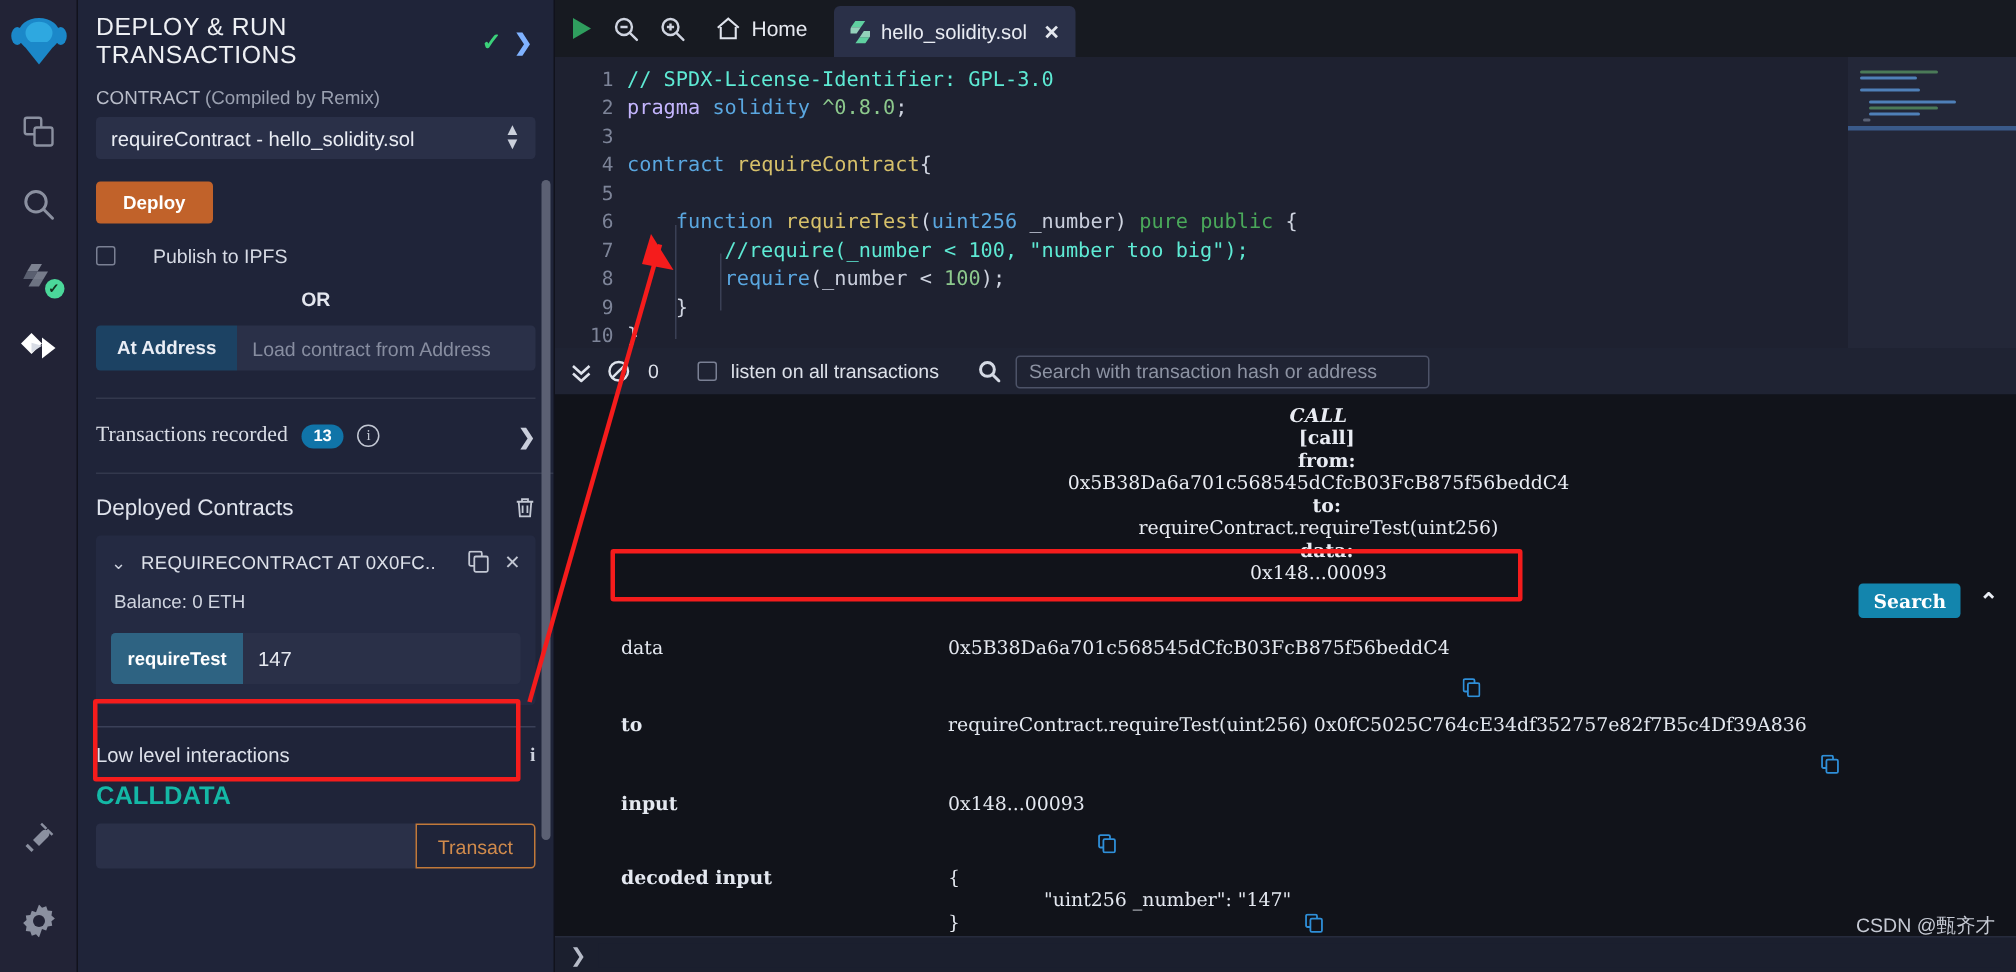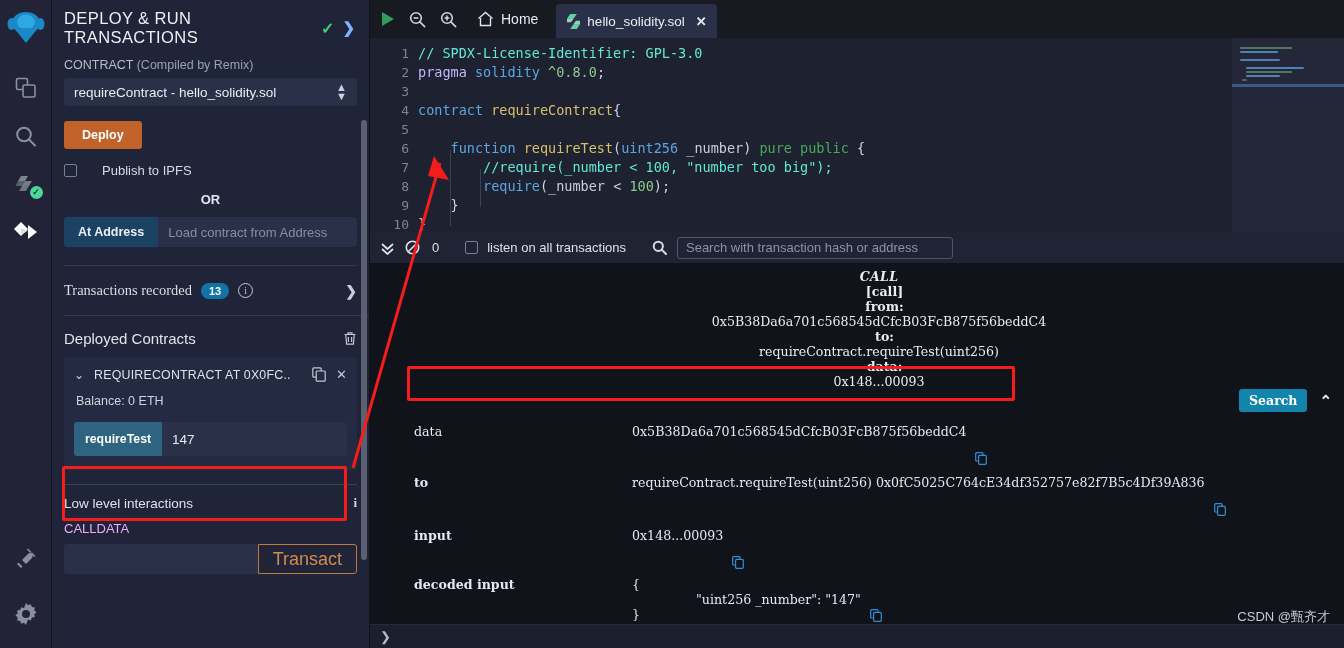--- a/index.html
+++ b/index.html
@@ -97,25 +97,25 @@
 
   .fnrow{ display:flex; align-items:stretch; background:#2a3048; border-radius:3px; margin-top:14px; height:34px;}
   .fnbtn{ background:#2e6382; color:#fff; font-weight:bold; font-size:12.3px;
           border:none; border-radius:3px 0 0 3px; padding:0 11px; cursor:pointer;}
   .fnval{ flex:1; background:transparent; border:none; color:#e7eaf1; font-size:13.5px; padding:0 10px;}
   .fncv{ width:26px; display:flex;align-items:center;justify-content:center; color:#c8cdd9; font-size:12px; cursor:pointer;}
 
   .lli{ display:flex; align-items:flex-end; margin:14px 12px 0 12px; border-top:1px solid #3a4058; padding-top:10px;}
   .lli .t{ font-size:13.5px; color:#dde1ea;}
   .lli .i{ margin-left:auto; color:#cdd2de; font-size:13px; font-family:"Liberation Serif", serif; font-weight:bold;}
-  .cd{ font-size:13px; color:#f0abfc; margin:10px 12px 0 12px; }
+  .cd{ font-size:17px; color:#14b8a6; margin:10px 12px 0 12px;font-weight:bold; }
   .cdrow{ display:flex; margin:8px 12px 0 12px; }
   .cdinp{ flex:1; background:#2a3048; border:none; height:30px; border-radius:3px 0 0 3px;}
   .btn-transact{ background:transparent; border:1px solid #c1793a; color:#d18b4c;
-                 font-size:18px; border-radius:0 3px 3px 0; padding:0 14px; cursor:pointer;}
+                 font-size:13px; border-radius:0 3px 3px 0; padding:0 14px; cursor:pointer;}
 
   .panel-scroll{ position:absolute; right:2px; top:120px; width:6px; height:440px;
                  background:#5b6073; border-radius:3px; }
 
   
   .main{ flex:1; height:648px; display:flex; flex-direction:column; background:#171a21; overflow:hidden;}
 
   .tabbar{ height:38px; background:#171a21; display:flex; align-items:flex-end; flex:0 0 38px;}
   .tb-icons{ display:flex; align-items:center; height:38px; padding:0 6px 0 10px; gap:14px;}
   .tb-ic{ cursor:pointer; display:flex; align-items:center; }

